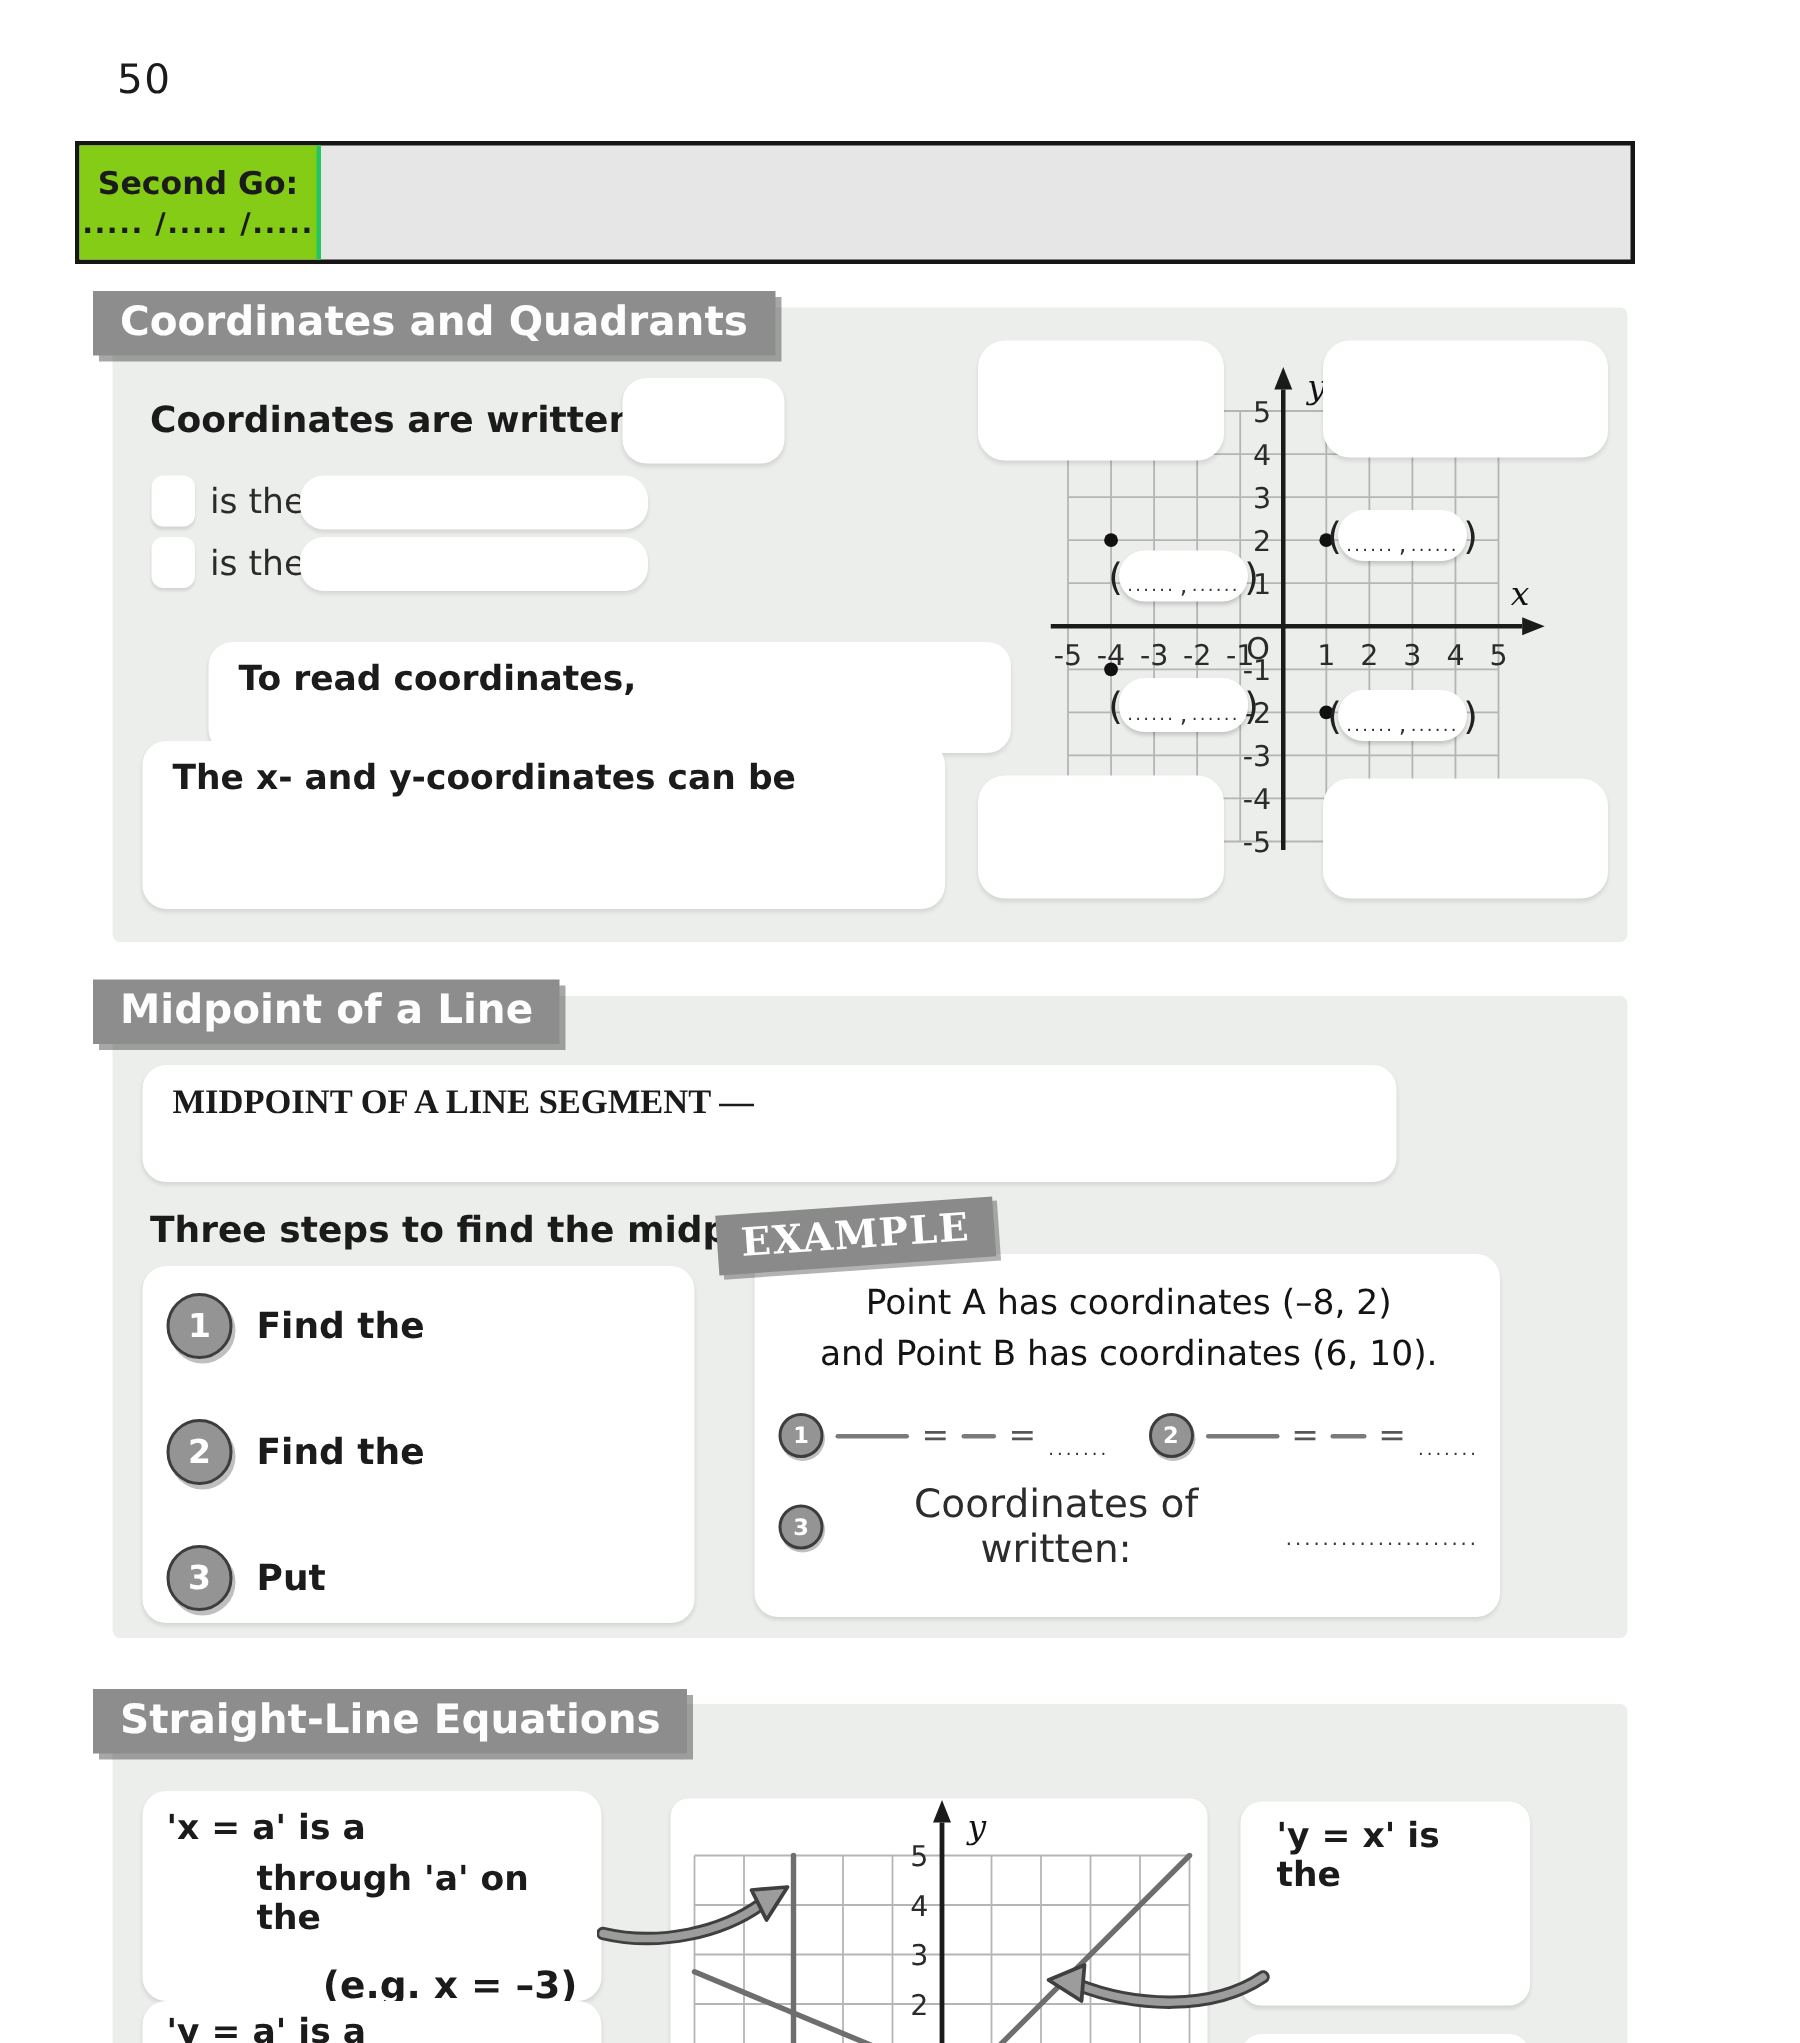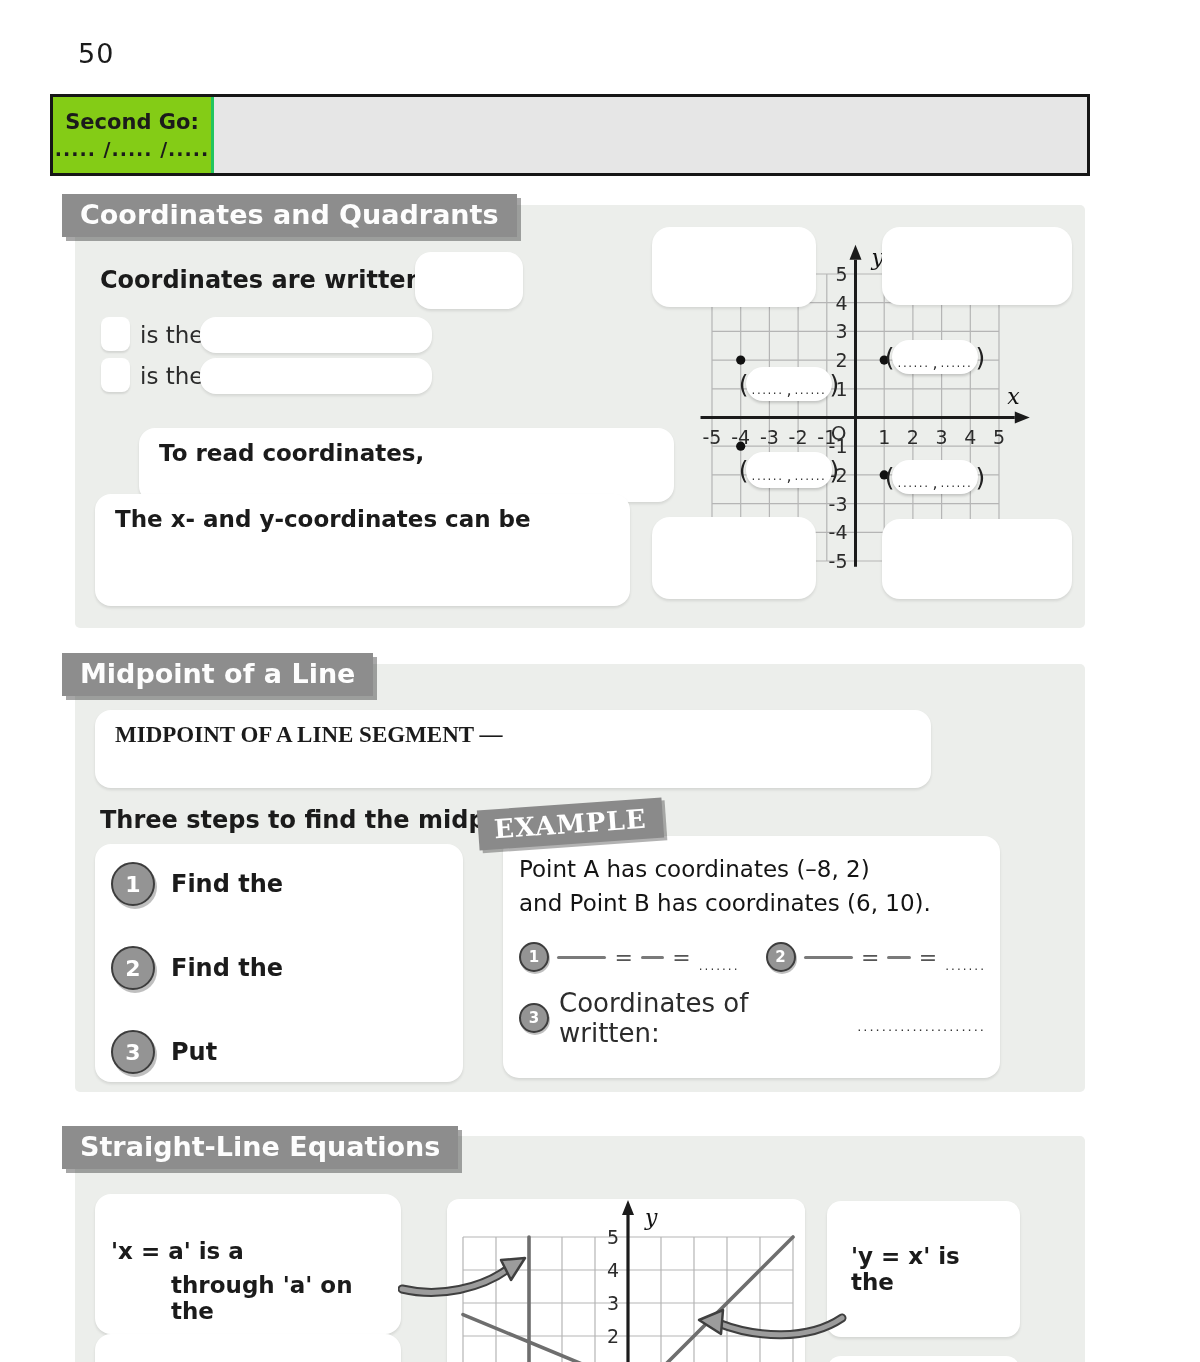--- a/index.html
+++ b/index.html
@@ -44,21 +44,21 @@
     font-size:26px;letter-spacing:1px;padding:5px 16px;transform:rotate(-4deg);
     box-shadow:3px 3px 0 rgba(0,0,0,.30);z-index:6;}
   .ex-line{font-size:23px;line-height:34px;color:#141414;}
   .work-row{display:flex;align-items:center;margin-top:22px;}
   .frac-line{height:3px;background:#7a7a7a;border-radius:2px;}
   .eqs{font-size:22px;color:#555;margin:0 8px;font-style:italic;}
   .ansdots{font-size:12px;letter-spacing:2px;color:#333;position:relative;top:9px;}
   .mid-label{font-size:26px;color:#2c2c2c;font-weight:400;margin-left:10px;}
   .middots{font-size:13px;letter-spacing:2px;color:#333;position:relative;top:8px;margin-left:8px;}
   
-  .eqbox-l1{font-size:23px;font-weight:bold;margin-top:32px;}
+  .eqbox-l1{font-size:23px;font-weight:bold;}
   .eqbox-l2{font-size:23px;font-weight:bold;margin:8px 0 0 60px;}
   .eqbox-l3{font-size:25px;font-weight:800;text-align:right;margin-top:17px;}
   svg text.tick{font-family:"DejaVu Sans",sans-serif;font-size:19px;fill:#2b2b2b;}
   svg text.axis-lab{font-family:"DejaVu Serif",serif;font-style:italic;font-size:22px;fill:#111;}
   svg text.origin{font-family:"DejaVu Sans",sans-serif;font-size:20px;fill:#2b2b2b;}
 </style>
 </head>
 <body>
 
 <div class="abs page-num">50</div>
@@ -198,21 +198,21 @@
   <div class="step-row">
     <div class="numcirc">2</div>
     <div class="step-label">Find the</div>
   </div>
   <div class="step-row">
     <div class="numcirc">3</div>
     <div class="step-label">Put</div>
   </div>
 </div>
 
-<div class="abs wbox" style="left:503px;top:836px;width:497px;height:242px;padding:16px 14px 0 16px;box-sizing:border-box;">
+<div class="abs wbox" style="left:503px;top:836px;width:497px;height:242px;padding:16px 14px 0 16px;box-sizing:border-box;text-align:center;">
   <div class="ex-line">Point A has coordinates (–8, 2)</div>
   <div class="ex-line">and Point B has coordinates (6, 10).</div>
   <div class="work-row">
     <div class="numcirc sm">1</div>
     <div class="frac-line" style="width:84px;margin-left:8px;"></div>
     <span class="eqs">=</span>
     <div class="frac-line" style="width:40px;"></div>
     <span class="eqs">=</span>
     <span class="ansdots">.......</span>
     <div class="numcirc sm" style="margin-left:26px;">2</div>

